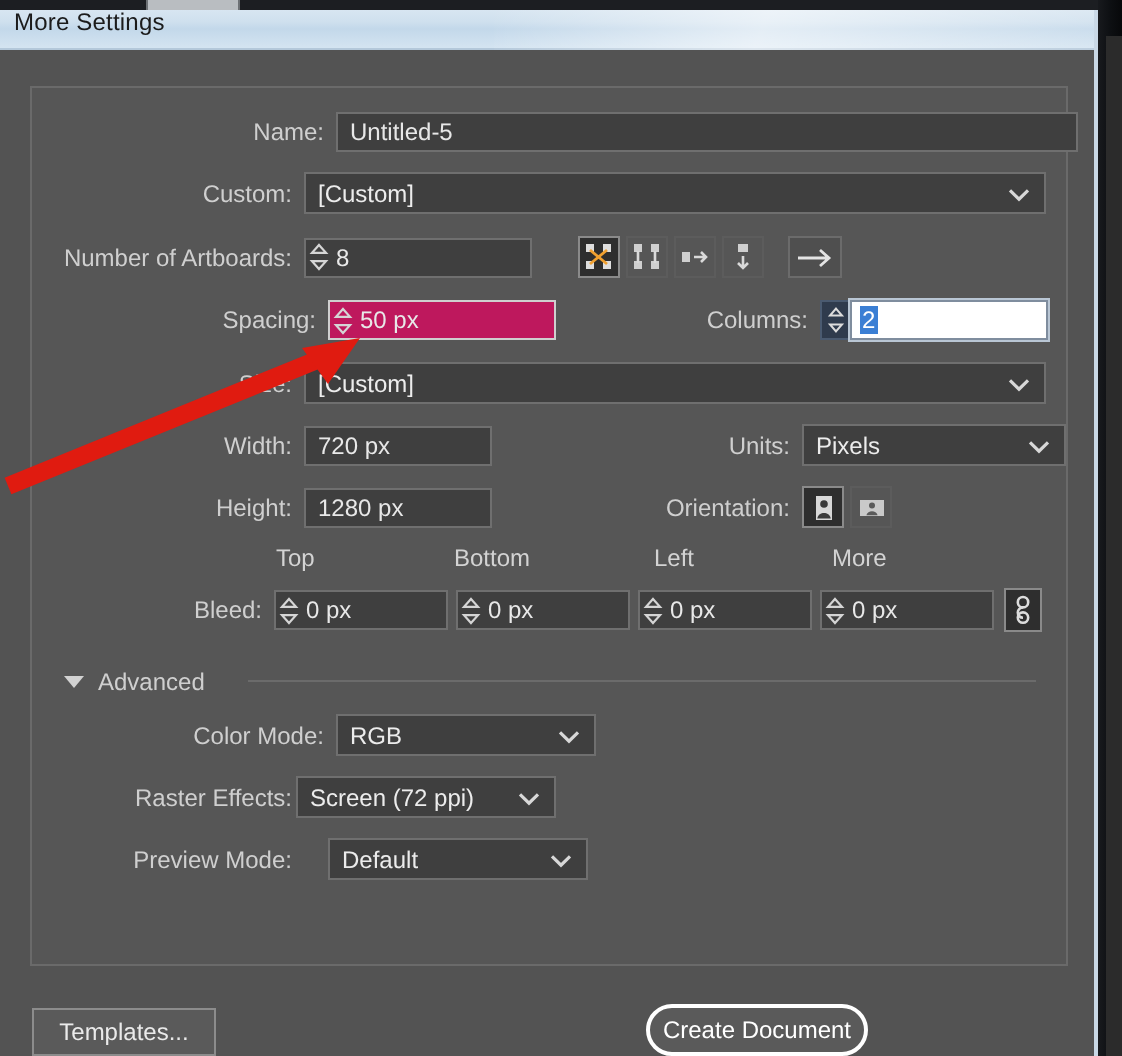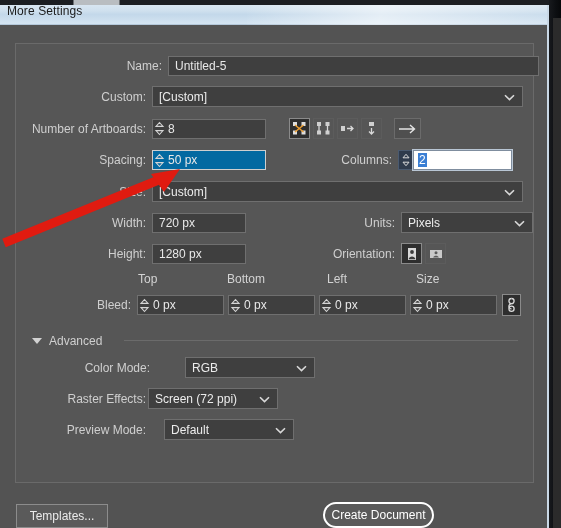--- a/index.html
+++ b/index.html
@@ -72,21 +72,21 @@
 
   .field {
     background: #3f3f3f;
     border: 1px solid #6f6f6f;
     height: 20px;
     color: #e8e8e8;
     font-size: 12px;
     display: flex; align-items: center;
     padding-left: 6px;
   }
-  .field.focusring { border-color: #cfcfcf; background: #0369a1; }
+  .field.focusring { border-color: #cfcfcf; background: #be185d; }
 
   
   .stepper {
     width: 13px; height: 20px;
     display: flex; flex-direction: column; align-items: center; justify-content: center;
     background: transparent;
     margin-right: 2px;
   }
   .stepper svg { display:block; }
 
@@ -250,21 +250,21 @@
               </svg>
             </div>
             <div class="arrowbtn" style="margin-left:9px;">
               <svg width="19" height="12" viewBox="0 0 19 12">
                 <path d="M1 6 L16 6 M12 2 L16.5 6 L12 10" stroke="#e4e4e4" stroke-width="1.4" fill="none"></path>
               </svg>
             </div>
           </div>
         </div>
 
-        <div class="row" style="left:0; top:106px; width:519px;">
+        <div class="row" style="left:12px; top:106px; width:519px;">
           <div class="lbl" style="width:130px;">Spacing:</div>
           <div class="field focusring" style="margin-left:6px; width:114px; padding-left:0;">
             <span class="stepper">
               <svg width="11" height="15" viewBox="0 0 11 15">
                 <path d="M5.5 1.5 L9 5.4 L2 5.4 Z" fill="none" stroke="#d5d5d5" stroke-width="1.1"></path>
                 <path d="M5.5 13.5 L9 9.6 L2 9.6 Z" fill="none" stroke="#d5d5d5" stroke-width="1.1"></path>
               </svg>
             </span>
             <span>50 px</span>
           </div>
@@ -330,21 +330,21 @@
                 <path d="M4.2 10.6 C4.8 8 9.2 8 9.8 10.6 Z" fill="#5a5a5a"></path>
               </svg>
             </div>
           </div>
         </div>
 
         <div style="position:absolute; left:0; top:228px; width:519px; height:22px;">
           <div class="bleed-cap" style="left:122px; top:0;">Top</div>
           <div class="bleed-cap" style="left:211px; top:0;">Bottom</div>
           <div class="bleed-cap" style="left:311px; top:0;">Left</div>
-          <div class="bleed-cap" style="left:400px; top:0;">Size</div>
+          <div class="bleed-cap" style="left:400px; top:0;">More</div>
         </div>
 
         <div class="row" style="left:0; top:250px; width:519px;">
           <div class="lbl" style="width:115px;">Bleed:</div>
 
           <div class="field" style="margin-left:6px; width:87px; padding-left:0;">
             <span class="stepper">
               <svg width="11" height="15" viewBox="0 0 11 15">
                 <path d="M5.5 1.5 L9 5.4 L2 5.4 Z" fill="none" stroke="#d5d5d5" stroke-width="1.1"></path>
                 <path d="M5.5 13.5 L9 9.6 L2 9.6 Z" fill="none" stroke="#d5d5d5" stroke-width="1.1"></path>
@@ -391,21 +391,21 @@
             </svg>
           </div>
         </div>
 
         <div style="position:absolute; left:16px; top:290px; display:flex; align-items:center;">
           <span class="tri"></span>
           <span class="lbl" style="margin-left:7px; text-align:center; font-size:12px;">Advanced</span>
         </div>
         <div class="adv-rule" style="left:108px; top:296px; width:394px;"></div>
 
-        <div class="row" style="left:4px; top:313px; width:519px;gap:29px;">
+        <div class="row" style="left:16px; top:313px; width:519px;">
           <div class="lbl" style="width:130px;">Color Mode:</div>
           <div class="select" style="margin-left:6px; width:130px;">
             <span>RGB</span>
             <span class="chev">
               <svg width="11" height="7" viewBox="0 0 11 7">
                   <path d="M1 1.2 L5.5 5.6 L10 1.2" fill="none" stroke="#d8d8d8" stroke-width="1.6"></path>
                 </svg>
             </span>
           </div>
         </div>

